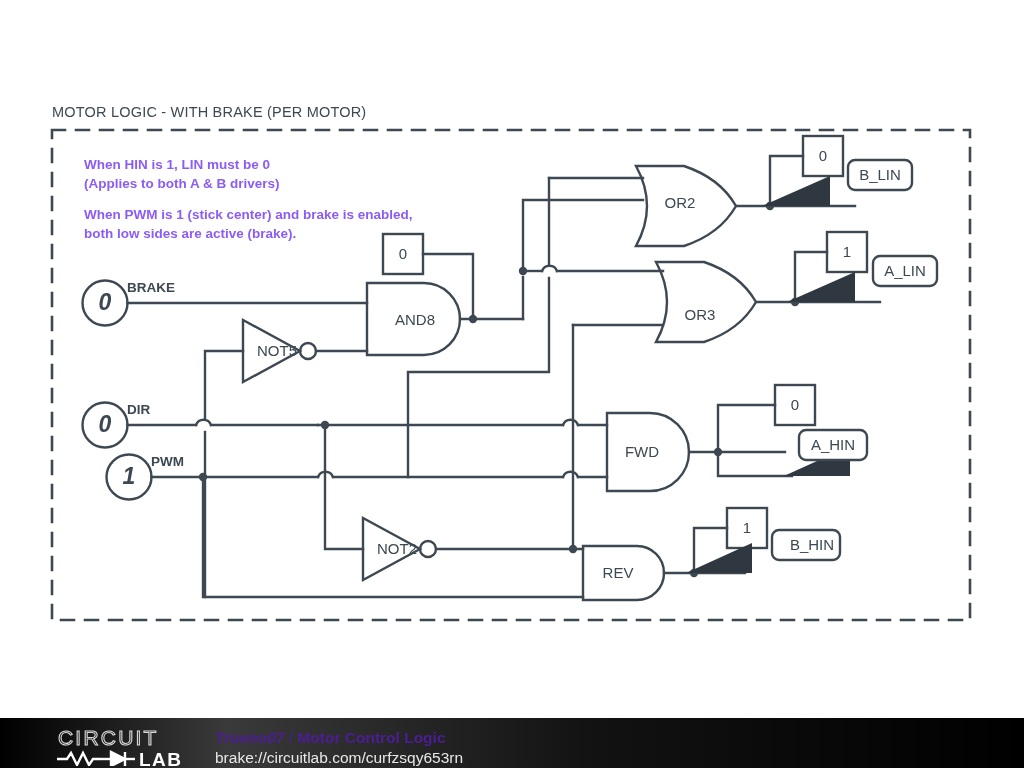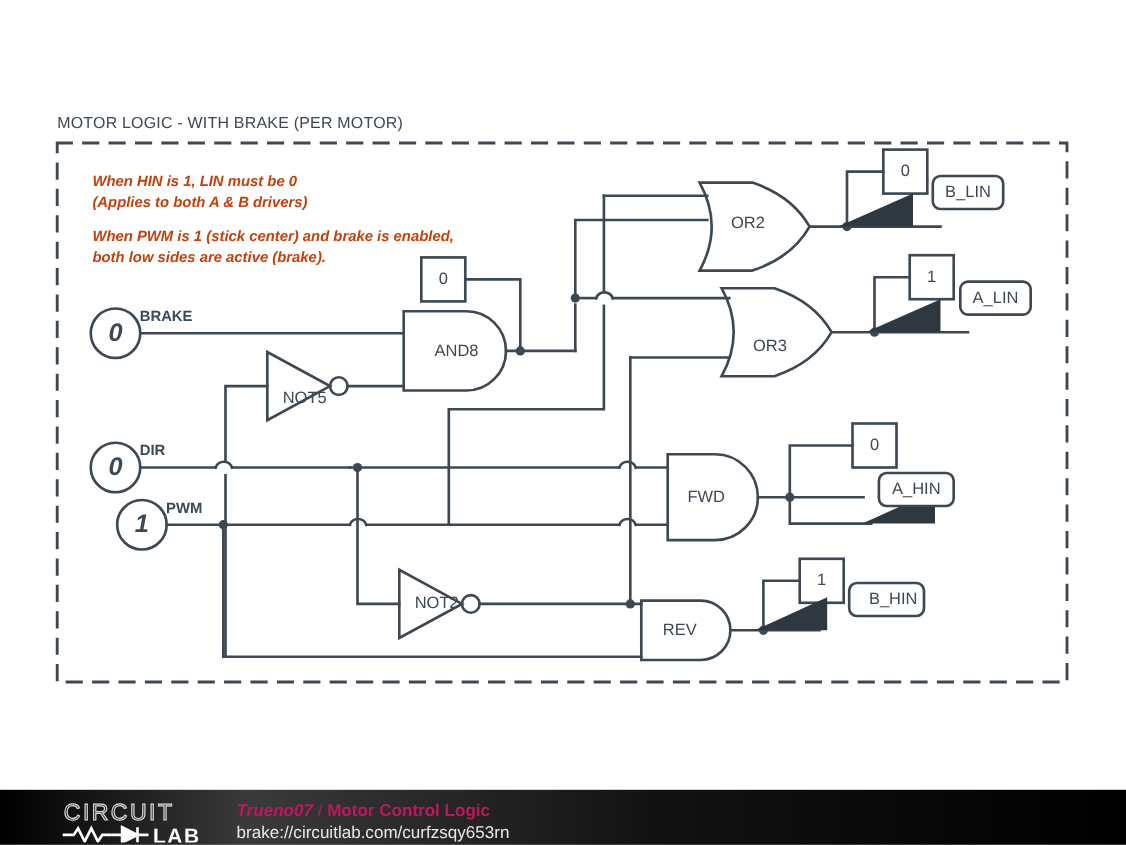--- a/index.html
+++ b/index.html
@@ -1,39 +1,39 @@
 <!DOCTYPE html>
 <html><head>
 <meta charset="utf-8">
 <style>
   html,body{margin:0;padding:0;background:#ffffff;}
   body{width:1024px;height:768px;position:relative;overflow:hidden;
        font-family:"Liberation Sans", sans-serif;}
   #canvas{position:absolute;left:0;top:0;width:1024px;height:768px;}
   .title{position:absolute;left:52px;top:104px;font-size:14.5px;font-weight:normal;
          color:#3d4852;letter-spacing:0.2px;white-space:nowrap;}
-  .note{position:absolute;font-size:13.5px;font-weight:bold;color:#c2410c;
-        line-height:19px;white-space:pre;font-style:italic;}
+  .note{position:absolute;font-size:13.5px;font-weight:bold;color:#8b5cf6;
+        line-height:19px;white-space:pre;}
   .note1{left:84px;top:155px;}
   .note2{left:84px;top:205px;}
   .gate-label{position:absolute;font-size:15px;color:#3d4852;text-align:center;
               white-space:nowrap;}
   .probe-val{position:absolute;font-size:23px;font-weight:bold;font-style:italic;
              color:#3d4852;text-align:center;width:44px;}
   .probe-name{position:absolute;font-size:13.5px;font-weight:bold;color:#3d4852;
               white-space:nowrap;}
   .valbox-txt{position:absolute;font-size:15px;color:#3d4852;text-align:center;
               width:40px;}
   .pin-label{position:absolute;font-size:15px;color:#3d4852;text-align:center;
              white-space:nowrap;line-height:26px;}
   
   #footer{position:absolute;left:0;top:718px;width:1024px;height:50px;
           background:linear-gradient(90deg,#000 0%,#3a3a3a 22%,#121212 58%,#000 100%);}
   #logo{position:absolute;left:55px;top:726px;width:150px;height:40px;}
-  .f-line1{position:absolute;left:215px;top:729px;font-size:15.5px;color:#be185d;
+  .f-line1{position:absolute;left:215px;top:729px;font-size:15.5px;color:#4c1d95;
            white-space:nowrap;}
   .f-line1 .usr{font-style:italic;font-weight:bold;}
   .f-line1 .sep{font-weight:normal;}
   .f-line1 .ttl{font-weight:bold;}
   .f-line2{position:absolute;left:215px;top:749px;font-size:15.5px;color:#e8e8e8;
            white-space:nowrap;}
 </style>
 </head>
 <body>
 
@@ -146,21 +146,21 @@
 
 <div class="probe-val" style="left:83px;top:289px;">0</div>
 <div class="probe-val" style="left:83px;top:411px;">0</div>
 <div class="probe-val" style="left:107px;top:463px;">1</div>
 
 <div class="probe-name" style="left:127px;top:280px;">BRAKE</div>
 <div class="probe-name" style="left:127px;top:402px;text-align:center;">DIR</div>
 <div class="probe-name" style="left:151px;top:454px;">PWM</div>
 
 <div class="gate-label" style="left:379px;top:311px;width:72px;">AND8</div>
-<div class="gate-label" style="left:246px;top:342px;width:62px;margin-top:11px;">NOT5</div>
+<div class="gate-label" style="left:246px;top:342px;width:62px;">NOT5</div>
 <div class="gate-label" style="left:366px;top:540px;width:62px;">NOT2</div>
 <div class="gate-label" style="left:655px;top:194px;width:50px;">OR2</div>
 <div class="gate-label" style="left:675px;top:290px;width:50px;margin-top:16px;">OR3</div>
 <div class="gate-label" style="left:612px;top:443px;width:60px;">FWD</div>
 <div class="gate-label" style="left:588px;top:564px;width:60px;">REV</div>
 
 <div class="valbox-txt" style="left:383px;top:245px;">0</div>
 <div class="valbox-txt" style="left:803px;top:147px;">0</div>
 <div class="valbox-txt" style="left:827px;top:243px;">1</div>
 <div class="valbox-txt" style="left:775px;top:396px;">0</div>

